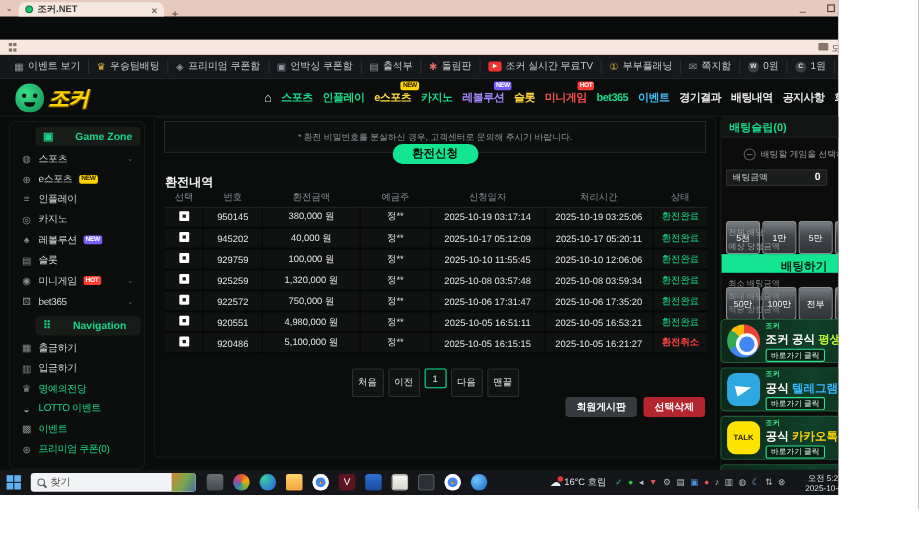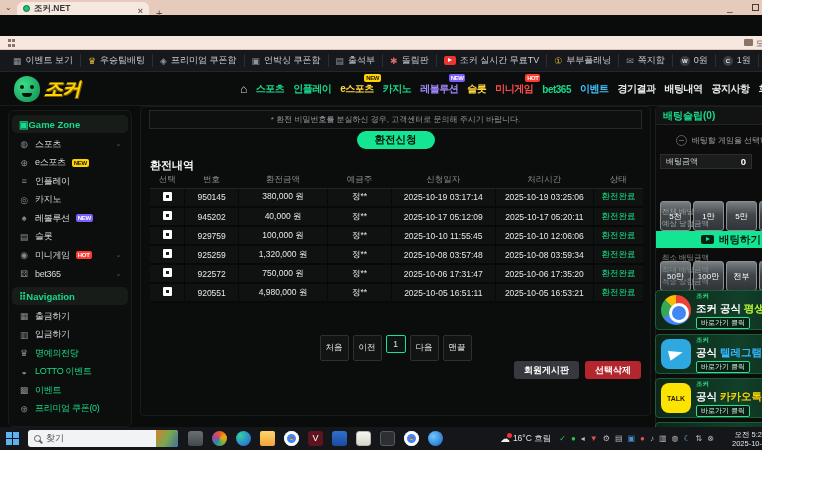--- a/index.html
+++ b/index.html
@@ -60,33 +60,33 @@
   .nav-item{font-size:10px;font-weight:bold;color:#e8eae9;letter-spacing:-0.5px;position:relative;white-space:nowrap;}
   .home-ico:before{content:"⌂";font-size:12px;color:#cfd4d1;}
   .c-green{color:#17d98b;} .c-yellow{color:#ffd93b;} .c-purple{color:#a489ff;} .c-red{color:#ff4f4f;} .c-blue{color:#41c3ff;}
   .badge{position:absolute;top:-8px;right:-7px;font-size:6px;line-height:8px;padding:0 2px;border-radius:2px;font-weight:bold;}
   .badge.ny{background:#ffd400;color:#201800;}
   .badge.np{background:#7b5cff;color:#fff;}
   .badge.nh{background:#ff3b30;color:#fff;}
 
   
   .sidebar{position:absolute;left:8px;top:110px;width:124px;height:317px;background:#0c0e0d;border:1px solid #181b19;border-radius:6px;padding:4px 3px;}
-  .side-head{background:#171c18;border-radius:5px;height:18px;display:flex;align-items:center;gap:0;padding:0 7px;color:#17d98b;font-weight:bold;font-size:9.5px;margin-bottom:2px;}
+  .side-head{background:#171c18;border-radius:5px;height:18px;display:flex;align-items:center;gap:20px;padding:0 7px;color:#17d98b;font-weight:bold;font-size:9.5px;margin-bottom:2px;margin-left:20px;}
   .side-head .ico{color:#17d98b;font-size:10px;}
   .side-item{height:18.5px;display:flex;align-items:center;gap:6px;padding:0 7px;font-size:9px;color:#d5d8d6;letter-spacing:-0.3px;}
   .side-item .ico{color:#878d89;font-size:9px;width:10px;text-align:center;}
   .side-item .chev{margin-left:auto;color:#5a605c;font-size:7px;}
   .chev:before{content:"⌄";}
   .sbadge{font-size:6px;line-height:8px;padding:0 2px;border-radius:2px;font-weight:bold;}
   .sbadge.ny{background:#ffd400;color:#201800;} .sbadge.np{background:#7b5cff;color:#fff;} .sbadge.nh{background:#ff3b30;color:#fff;}
   .green-label{color:#1bd987;}
 
   
   .main{position:absolute;left:140px;top:106px;width:511px;height:310px;background:#0b0d0c;border:1px solid #191b1a;border-radius:4px;}
-  .notice{position:absolute;left:8px;top:3px;right:8px;height:19px;border:1px solid #262928;background:#0e100f;color:#8f969b;font-size:8px;display:flex;align-items:center;justify-content:center;}
+  .notice{position:absolute;left:8px;top:3px;right:8px;height:29px;border:1px solid #262928;background:#0e100f;color:#8f969b;font-size:8px;display:flex;align-items:center;justify-content:center;}
   .req-btn{position:absolute;left:50%;transform:translateX(-50%);top:24px;height:18px;background:#13e592;border-radius:9px;color:#05130c;font-weight:bold;font-size:10.5px;display:flex;align-items:center;padding:0 18px;}
   .hist-title{position:absolute;left:9px;top:51px;font-size:11px;font-weight:bold;color:#f2f4f3;}
   .tbl{position:absolute;left:9px;top:66px;width:493px;border-collapse:collapse;}
   .tbl th{font-size:8.5px;color:#848c92;font-weight:normal;height:15px;border-bottom:1px solid #222524;}
   .tbl td{font-size:8.5px;color:#e6e8e7;height:19px;background:#101211;text-align:center;border-bottom:2px solid #070908;border-right:1px solid #070908;}
   .tbl td:last-child{border-right:none;}
   .cb{width:9px;height:9px;background:#fff;display:inline-block;position:relative;border-radius:1px;}
   .cb:after{content:"";position:absolute;left:3px;top:3px;right:3px;bottom:3px;background:#1a1a1a;}
   .st-done{color:#17e08a;font-weight:normal;}
   .st-cancel{color:#ff4242;font-weight:bold;}
@@ -106,21 +106,21 @@
   .minus{width:11px;height:11px;border:1.5px solid #5a5f5c;border-radius:50%;position:relative;flex:none;}
   .minus:after{content:"";position:absolute;left:2px;right:2px;top:4px;height:1.5px;background:#5a5f5c;}
   .bs-empty-txt{font-size:8px;color:#9aa09c;white-space:nowrap;}
   .bs-amount{position:absolute;left:4px;top:47px;width:92px;height:15px;background:#1b1d1c;border:1px solid #2b2e2c;display:flex;align-items:center;padding:0 5px;}
   .bs-amount .lbl{font-size:8px;color:#cfd4d1;}
   .bs-amount .val{margin-left:auto;font-size:9.5px;font-weight:bold;color:#fff;}
   .quick{position:absolute;left:4px;top:66px;display:grid;grid-template-columns:repeat(4,31px);grid-gap:2px;}
   .qb{height:30px;background:linear-gradient(#7a7f83,#42474b 45%,#303438);border:1px solid #8b9093;border-radius:3px;color:#fff;font-size:8px;font-weight:normal;display:flex;align-items:center;justify-content:center;white-space:nowrap;margin-top:28px;}
   .bs-odds{position:absolute;left:6px;top:100px;font-size:7.5px;color:#9aa09c;}
   .bs-win{position:absolute;left:6px;top:112px;font-size:7.5px;color:#9aa09c;}
-  .bet-btn{position:absolute;left:0;top:124px;width:150px;height:17px;background:#13e592;color:#062015;font-weight:bold;font-size:10.5px;display:flex;align-items:center;justify-content:center;gap:5px;}
+  .bet-btn{position:absolute;left:0;top:124px;width:150px;height:17px;background:#13e592;color:#062015;font-weight:bold;font-size:10.5px;display:flex;align-items:center;justify-content:center;gap:5px;flex-direction:column;}
   .play{width:13px;height:9px;background:#072015;border-radius:2px;position:relative;}
   .play:after{content:"";position:absolute;left:5px;top:2px;border-left:4px solid #13e592;border-top:2.5px solid transparent;border-bottom:2.5px solid transparent;}
   .bs-limits{position:absolute;left:6px;top:145px;font-size:7.5px;color:#878d89;line-height:12px;}
   .banner{position:absolute;left:0;width:150px;height:40px;background:linear-gradient(100deg,#0c2617,#11402a 55%,#0c2617);border:1px solid #1d5c36;border-radius:4px;display:flex;align-items:center;padding:0 5px;gap:5px;overflow:hidden;}
   .blogo{width:30px;height:30px;border-radius:50%;flex:none;}
   .blogo.chrome{background:conic-gradient(#ea4335 0 33%,#4285f4 33% 66%,#34a853 66% 87%,#fbbc05 87% 100%);position:relative;}
   .blogo.chrome:after{content:"";position:absolute;left:8px;top:8px;width:14px;height:14px;border-radius:50%;background:#4285f4;border:3px solid #fff;}
   .blogo.tg{background:#2ea8e0;border-radius:8px;position:relative;}
   .blogo.tg:after{content:"";position:absolute;left:8px;top:10px;border-left:14px solid #fff;border-top:5px solid transparent;border-bottom:5px solid transparent;transform:rotate(-15deg);}
   .blogo.kakao{background:#ffe300;border-radius:8px;display:flex;align-items:center;justify-content:center;font-size:7px;font-weight:900;color:#241d00;}
@@ -399,20 +399,29 @@
         </tr>
         <tr>
           <td><span class="cb"></span></td>
           <td>920551</td>
             <td>4,980,000 원</td>
             <td>정**</td>
           <td>2025-10-05 16:51:11</td>
             <td>2025-10-05 16:53:21</td>
           <td><span class="st-done">환전완료</span></td>
         </tr>
+        <tr>
+          <td><span class="cb"></span></td>
+          <td>920486</td>
+            <td>5,100,000 원</td>
+            <td>정**</td>
+          <td>2025-10-05 16:15:15</td>
+            <td>2025-10-05 16:21:27</td>
+          <td><span class="st-cancel">환전취소</span></td>
+        </tr>
       </tbody>
     </table>
     <div class="pager">
       <span class="pg-btn">처음</span>
       <span class="pg-btn">이전</span>
       <span class="pg-btn active">1</span>
       <span class="pg-btn">다음</span>
       <span class="pg-btn">맨끝</span>
     </div>
     <div class="act-btns">

